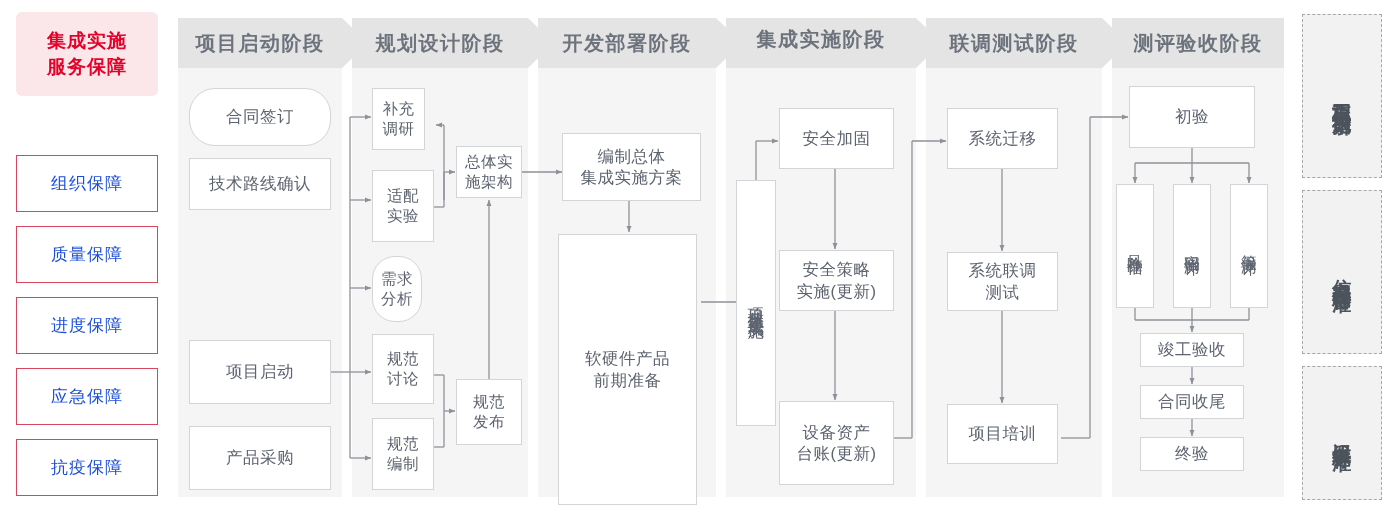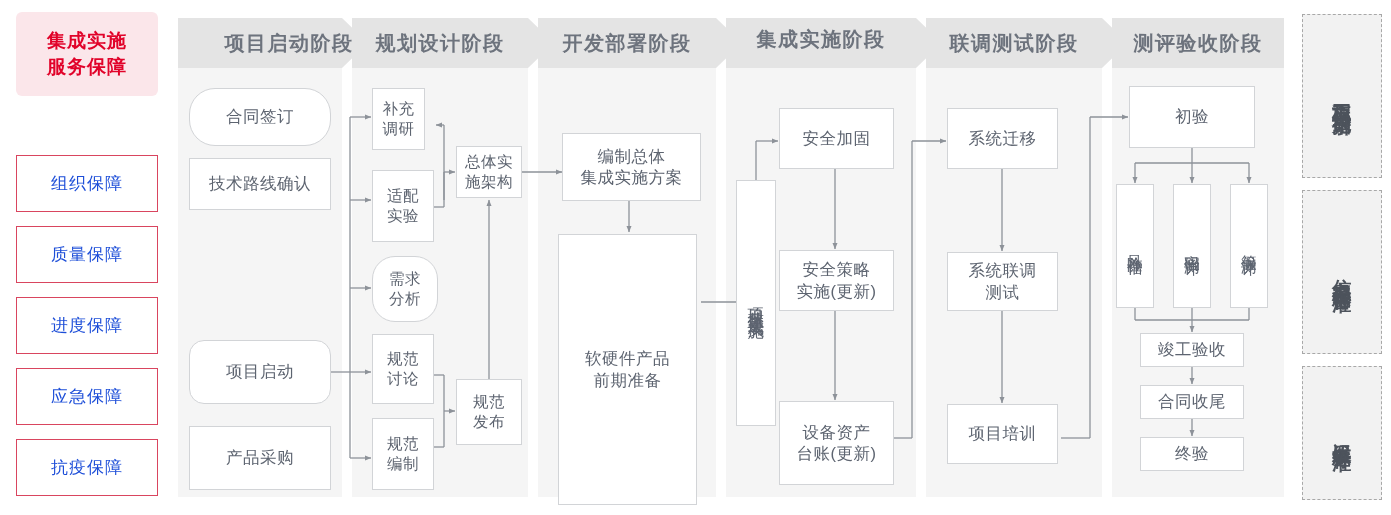--- a/index.html
+++ b/index.html
@@ -97,21 +97,21 @@
   <div class="abs col-band" style="left:352px;top:68px;width:176px;height:429px;"></div>
   <div class="abs col-band" style="left:538px;top:68px;width:178px;height:429px;"></div>
   <div class="abs col-band" style="left:726px;top:68px;width:190px;height:429px;"></div>
   <div class="abs col-band" style="left:926px;top:68px;width:176px;height:429px;"></div>
   <div class="abs col-band" style="left:1112px;top:68px;width:172px;height:429px;"></div>
 
   <div class="abs col-head" style="left:178px;top:18px;width:190px;height:50px;">
     <svg width="190" height="50" viewBox="0 0 190 50">
       <path d="M0,0 L164,0 L190,25 L164,50 L0,50 Z" fill="#e4e4e4"></path>
     </svg>
-    <div class="ht" style="width:164px;padding-left:29px;">项目启动阶段</div>
+    <div class="ht" style="width:164px;">项目启动阶段</div>
   </div>
 
   <div class="abs col-head" style="left:352px;top:18px;width:202px;height:50px;">
     <svg width="202" height="50" viewBox="0 0 202 50">
       <path d="M0,0 L176,0 L202,25 L176,50 L0,50 Z" fill="#e4e4e4"></path>
     </svg>
     <div class="ht" style="width:176px;">规划设计阶段</div>
   </div>
 
   <div class="abs col-head" style="left:538px;top:18px;width:204px;height:50px;">
@@ -212,40 +212,40 @@
       <path d="M1192,418 L1192,436" marker-end="url(#ah)"></path>
     </g>
   </svg>
 
   <div class="abs node" style="left:189px;top:88px;width:142px;height:58px;border-radius:26px;">
     <span>合同签订</span>
   </div>
   <div class="abs node" style="left:189px;top:158px;width:142px;height:52px;">
     <span>技术路线确认</span>
   </div>
-  <div class="abs node" style="left:189px;top:340px;width:142px;height:64px;border-radius:15px;">
+  <div class="abs node" style="left:189px;top:340px;width:142px;height:64px;">
     <span>项目启动</span>
   </div>
   <div class="abs node" style="left:189px;top:426px;width:142px;height:64px;">
     <span>产品采购</span>
   </div>
 
   <div class="abs node small" style="left:372px;top:88px;width:53px;height:62px;">
     <div>
       <div>补充</div>
       <div>调研</div>
     </div>
   </div>
   <div class="abs node small" style="left:372px;top:170px;width:62px;height:72px;">
     <div>
       <div>适配</div>
       <div>实验</div>
     </div>
   </div>
-  <div class="abs node small" style="left:372px;top:256px;width:66px;height:66px;border-radius:23px;">
+  <div class="abs node small" style="left:372px;top:256px;width:50px;height:66px;border-radius:23px;">
     <div>
       <div>需求</div>
       <div>分析</div>
     </div>
   </div>
   <div class="abs node small" style="left:372px;top:334px;width:62px;height:70px;">
     <div>
       <div>规范</div>
       <div>讨论</div>
     </div>

